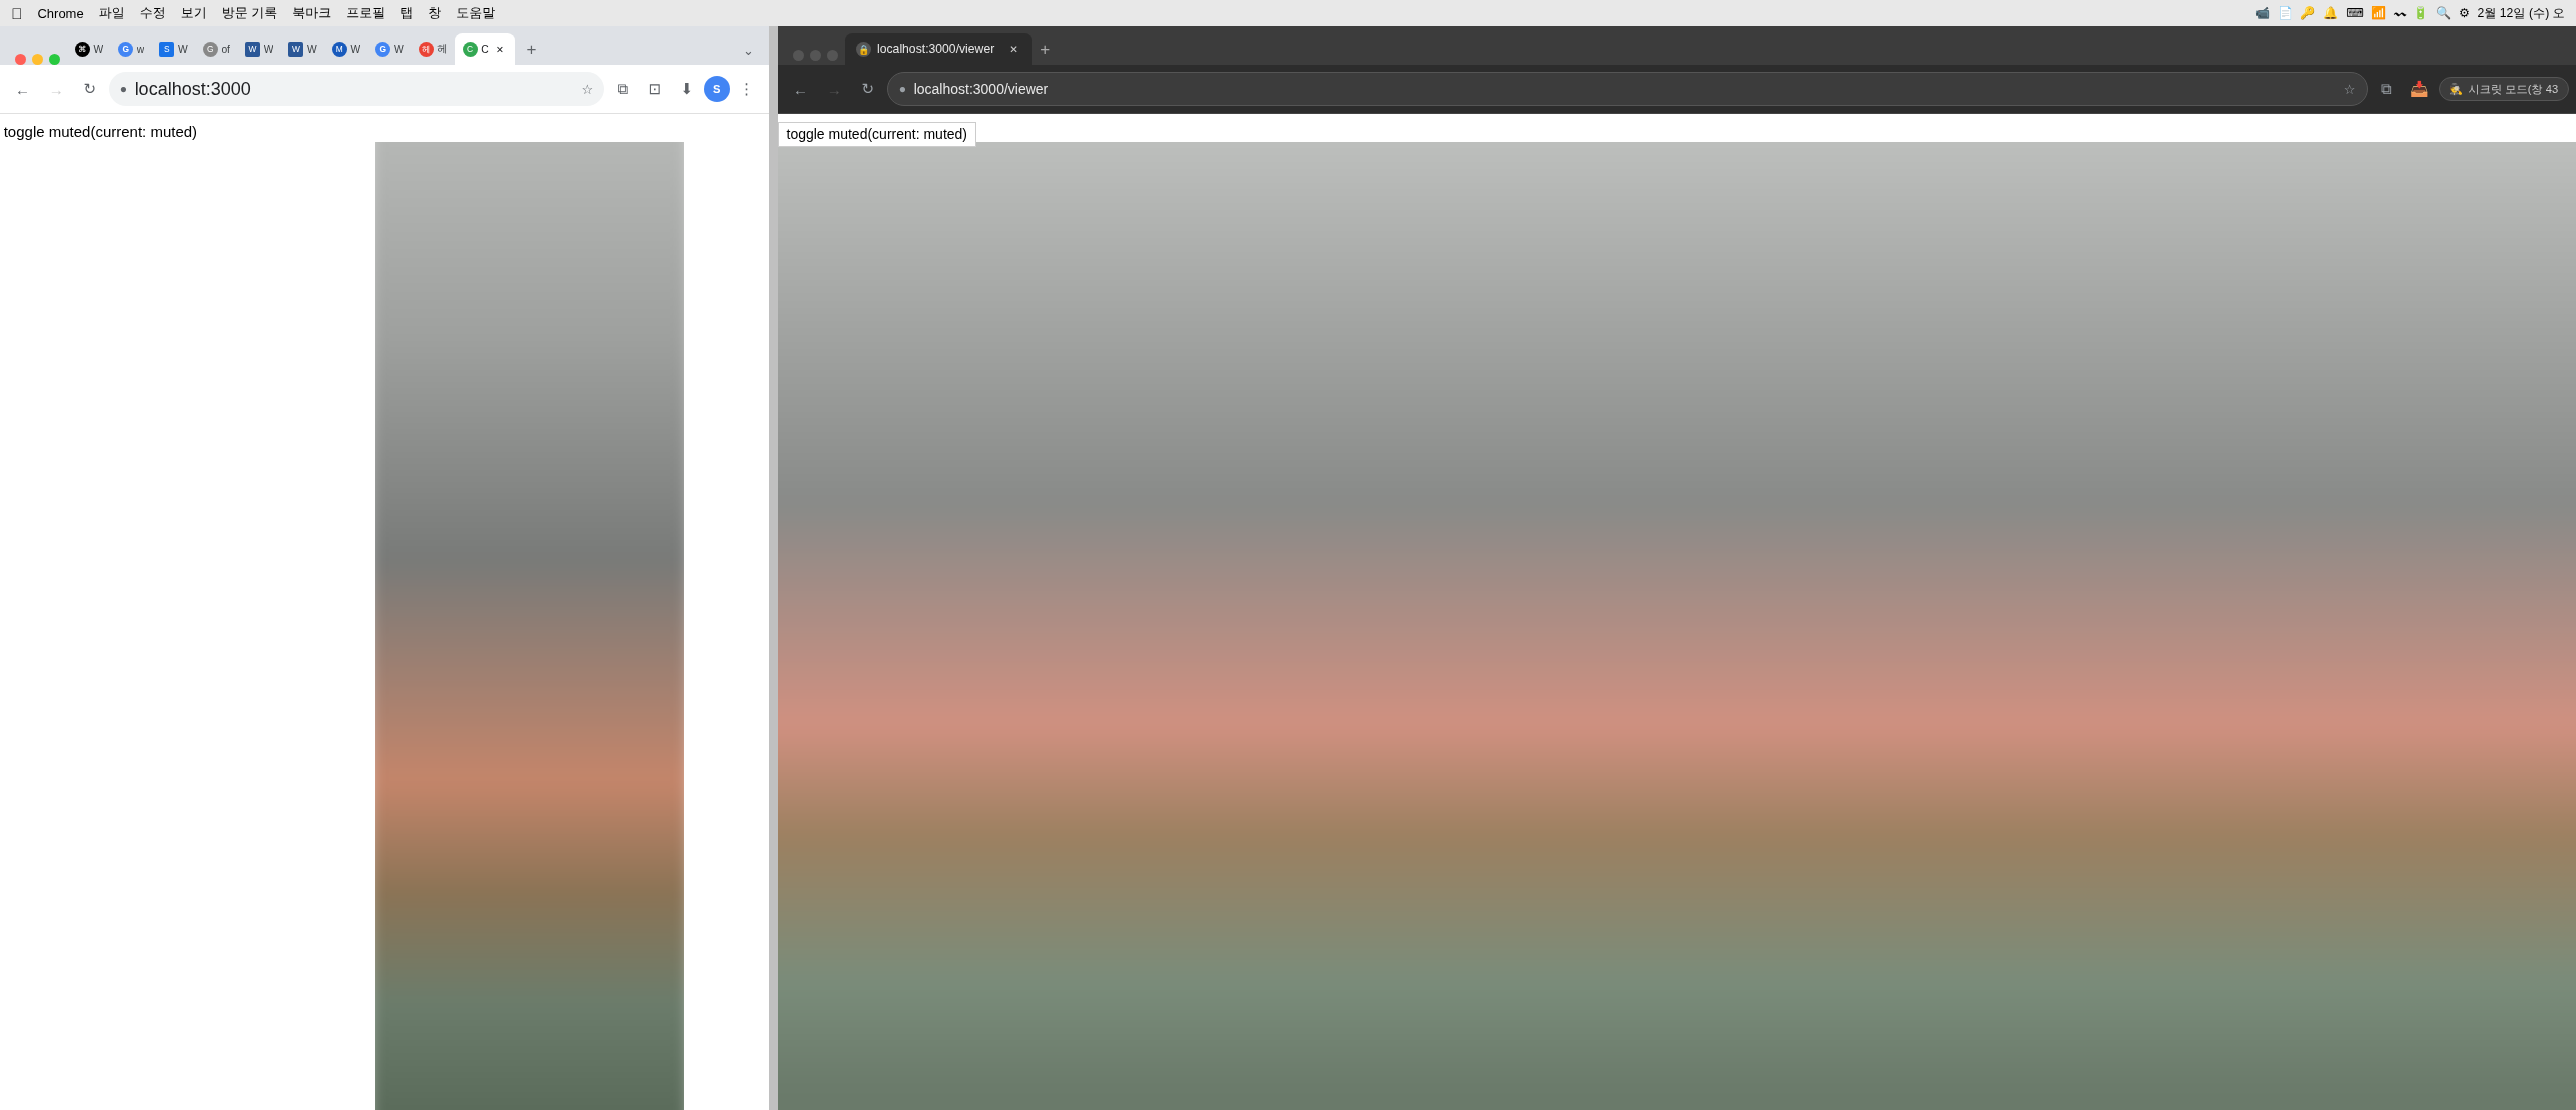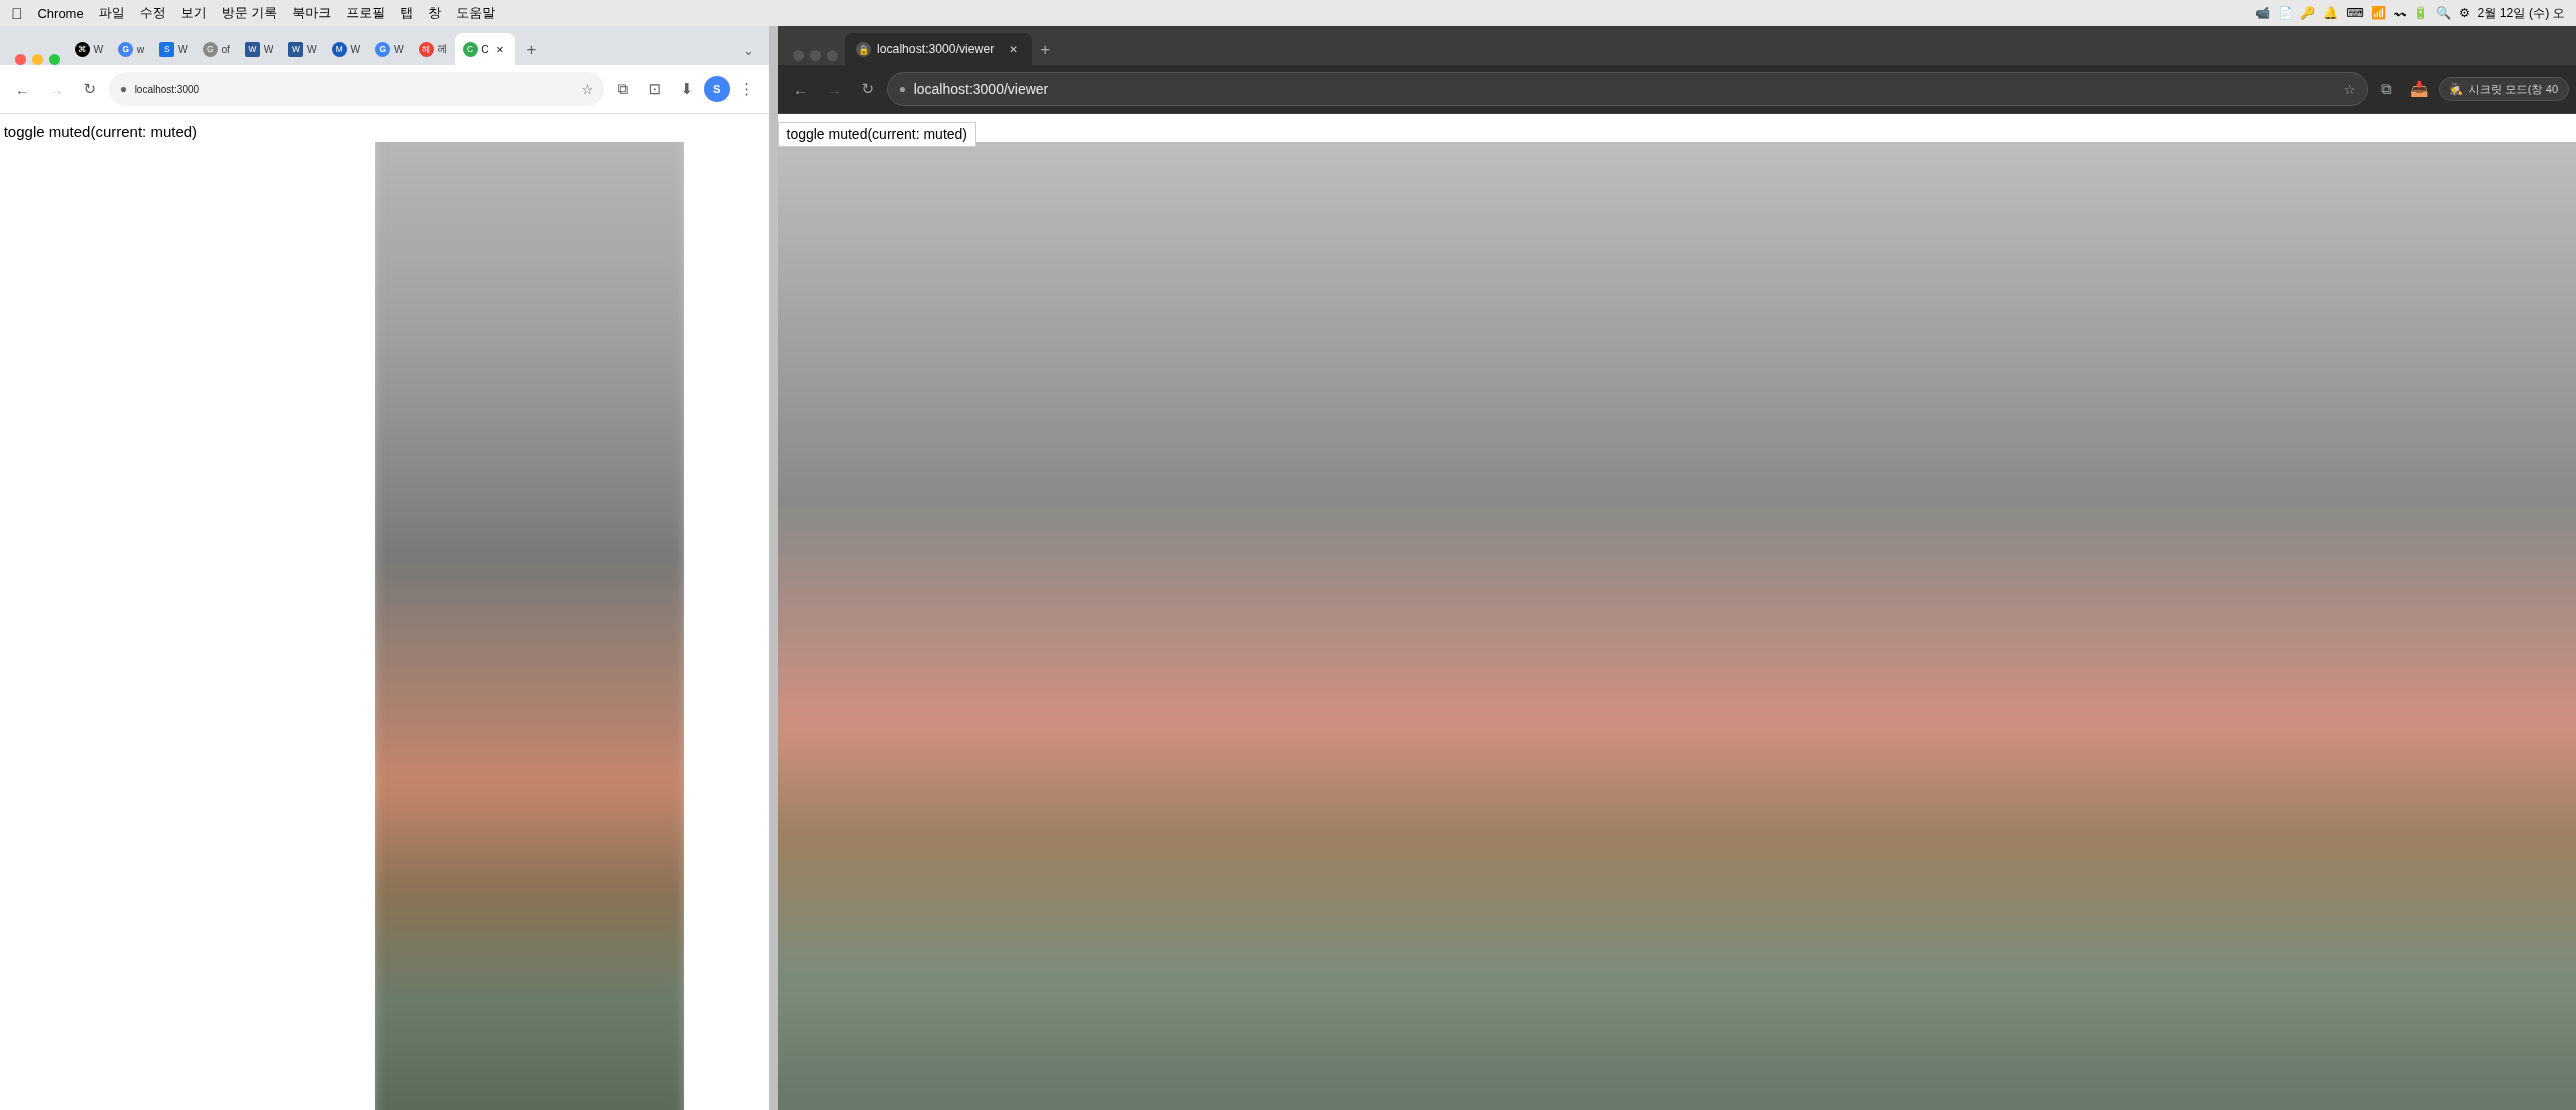--- a/index.html
+++ b/index.html
@@ -154,21 +154,21 @@
       height: 34px;
       background: #f1f3f4;
       border-radius: 17px;
       display: flex;
       align-items: center;
       padding: 0 11.2px;
       gap: 7.5px;
       font-size: 13px;
       color: #202124;
     }
-    .address-text { flex: 1; font-size: 10px; }
+    .address-text { flex: 1; font-size: 18px; }
     .toolbar-actions {
       display: flex;
       align-items: center;
       gap: 1.9px;
     }
     .toolbar-btn {
       width: 30px;
       height: 30px;
       display: flex;
       align-items: center;
@@ -570,21 +570,21 @@
     <div class="nav-btn-right">↻</div>
     <div class="address-bar-right">
       <span class="security-icon-right">●</span>
       <span class="address-text-right">localhost:3000/viewer</span>
       <span style="color:#9aa0a6;">☆</span>
     </div>
     <div class="toolbar-btn-right">⧉</div>
     <div class="toolbar-btn-right">📥</div>
     <div class="secret-mode-badge">
       <span>🕵</span>
-      <span>시크릿 모드(창 40</span>
+      <span>시크릿 모드(창 43</span>
     </div>
   </div>
 
   <div class="page-content-right">
     <button class="toggle-muted-btn-right">toggle muted(current: muted)</button>
     <div class="video-area-right">
       <div class="video-placeholder-right"></div>
     </div>
   </div>
 </div>

